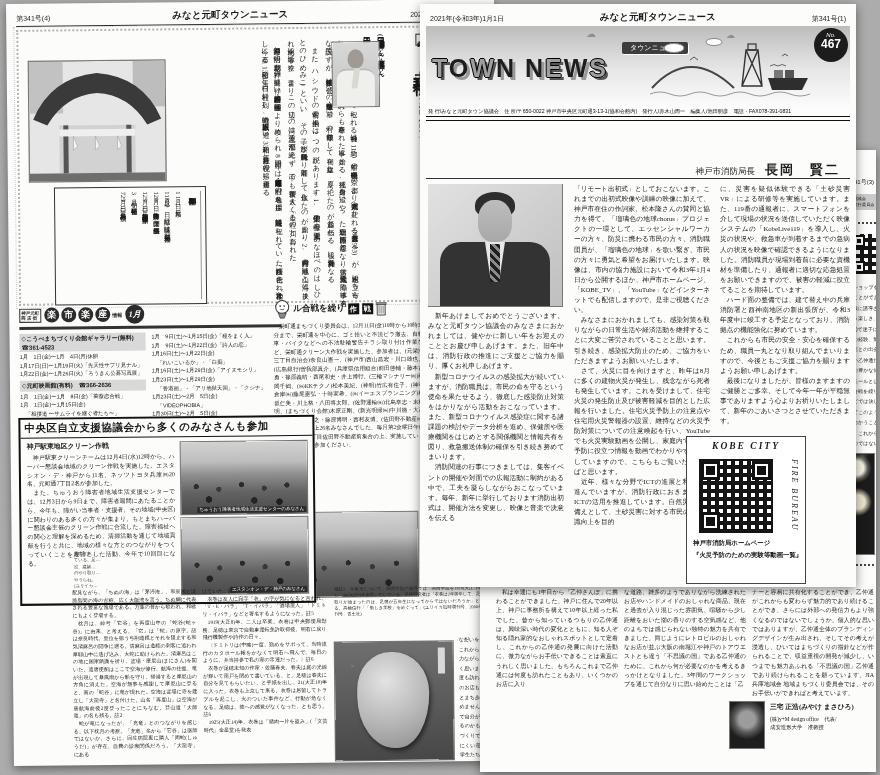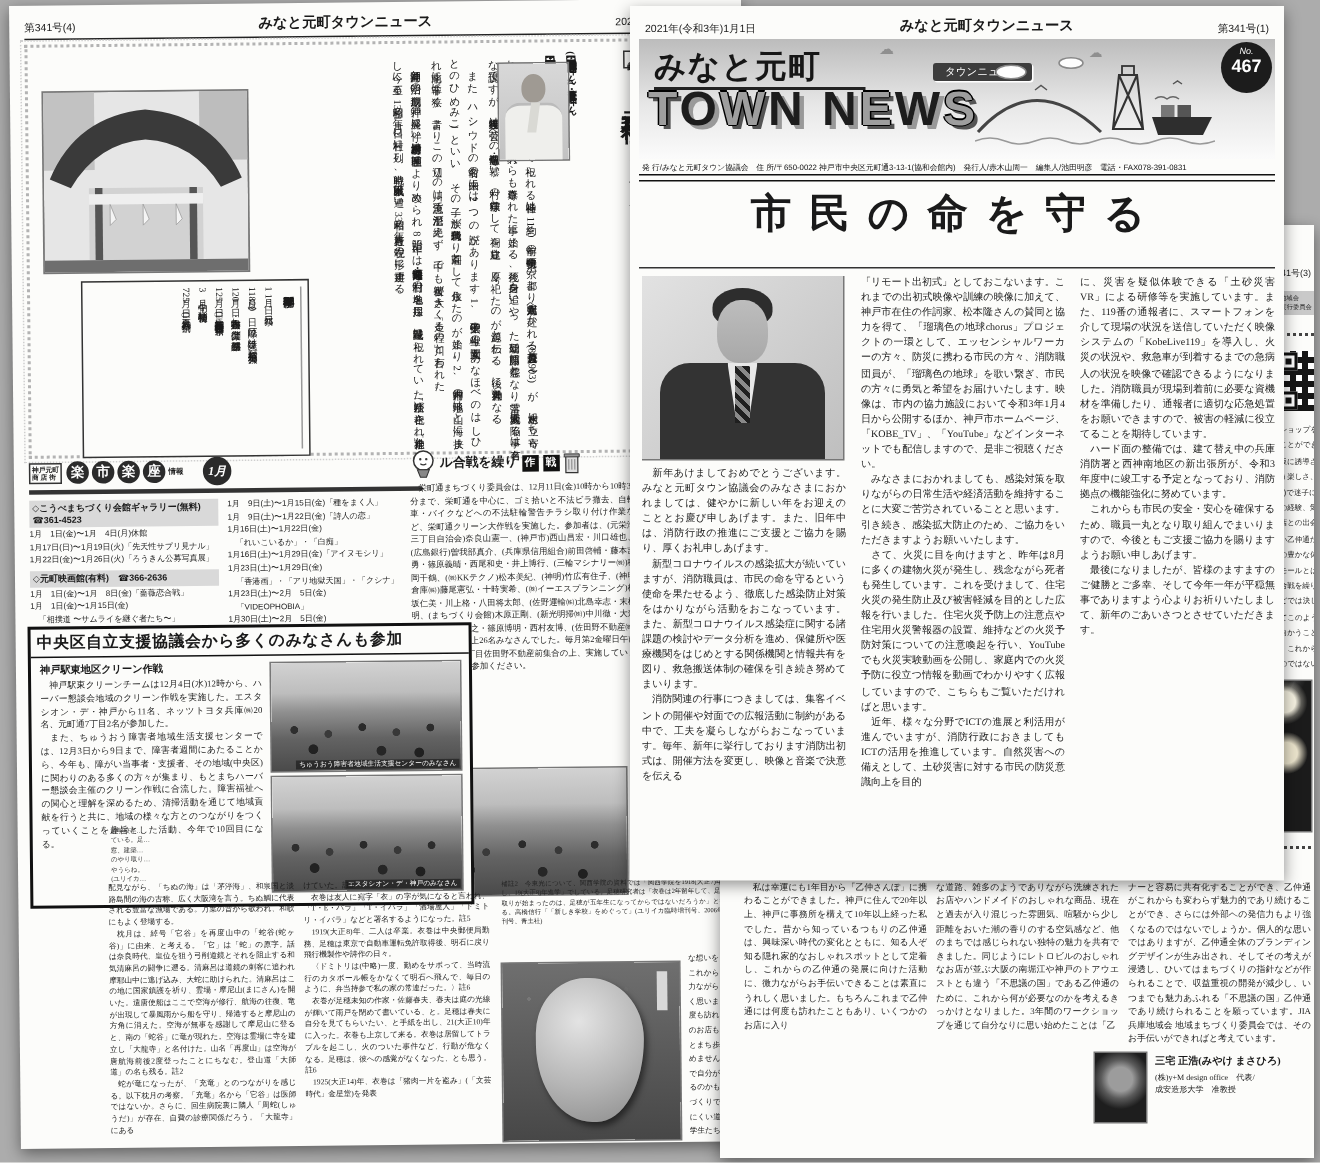--- a/index.html
+++ b/index.html
@@ -114,21 +114,21 @@
   <div class="abs" style="left:10px;top:302px;width:262px;height:118px">
     <div style="display:flex;align-items:center;border-bottom:3px solid #333;padding-bottom:2px">
       <span style="font-size:4.5px;line-height:5px;font-weight:bold;border:1px solid #333;padding:1px">
         <span>神戸元町</span><br><span>商 店 街</span>
       </span>
       <span class="circ" style="margin-left:3px">楽</span>
       <span class="circ">市</span>
       <span class="circ">楽</span>
       <span class="circ">座</span>
       <span style="font-size:5px;font-weight:bold">情報</span>
-      <span class="circ" style="width:19px;height:19px;line-height:19px;font-size:8px;font-style:italic;margin-left:13px">1月</span>
+      <span class="circ" style="width:19px;height:19px;line-height:19px;font-size:8px;font-style:italic;margin-left:3px">1月</span>
     </div>
     <div style="display:flex;gap:6px;margin-top:2px">
       <div style="width:126px">
         <div class="venue">◇こうべまちづくり会館ギャラリー(無料)　☎361-4523</div>
         <div class="evline">1月　1日(金)〜1月　4日(月)休館</div>
         <div class="evline">1月17日(日)〜1月19日(火)「先天性サプリ見ナル」</div>
         <div class="evline">1月22日(金)〜1月26日(火)「ろうきん公募写真展」</div>
         <div class="venue">◇元町映画館(有料)　☎366-2636</div>
         <div class="evline">1月　1日(金)〜1月　8日(金)「薔薇恋合戦」</div>
         <div class="evline">1月　1日(金)〜1月15日(金)</div>
@@ -291,25 +291,24 @@
 
 <div class="sheet" style="left:420px;top:4px;width:436px;height:583px;z-index:3">
 
   <div class="phead" style="border-bottom:none">
     <span>2021年(令和3年)1月1日</span>
     <span class="c">みなと元町タウンニュース</span>
     <span>第341号(1)</span>
   </div>
 
   <div class="abs" style="left:6px;top:22px;width:424px;height:80px;background:linear-gradient(180deg,#bcbcbc,#e7e7e7 55%,#fbfbfb)">
-    <span style="position:absolute;left:10px;top:4px;font-size:21px;font-weight:900;letter-spacing:1px;color:#161616;border-bottom:2px solid #222;padding-right:30px">みなと元町</span>
     <span style="position:absolute;left:196px;top:16px;background:#3d3d3d;color:#fff;font-size:7px;padding:1px 8px;border-radius:2px;box-shadow:1px 1px 0 #fff">タウンニュース</span>
     <span style="position:absolute;left:160px;top:2px;color:#8f8f8f;font-size:10px">☁</span>
     <span style="position:absolute;left:300px;top:4px;color:#8f8f8f;font-size:9px">☁</span>
-    <div style="position:absolute;left:6px;top:28px;font-size:32px;font-weight:900;letter-spacing:2px">
+    <div style="position:absolute;left:6px;top:28px;font-size:25px;font-weight:900;letter-spacing:2px">
       <span style="color:#9e9e9e;text-shadow:1px 0 #000,-1px 0 #000,0 1px #000,0 -1px #000,3px 3px 0 #555">T</span><span style="color:#1d1d1d;text-shadow:3px 3px 0 #999">O</span><span style="color:#9e9e9e;text-shadow:1px 0 #000,-1px 0 #000,0 1px #000,0 -1px #000,3px 3px 0 #555">W</span><span style="color:#1d1d1d;text-shadow:3px 3px 0 #999">N</span><span> </span><span style="color:#1d1d1d;text-shadow:3px 3px 0 #999">N</span><span style="color:#9e9e9e;text-shadow:1px 0 #000,-1px 0 #000,0 1px #000,0 -1px #000,3px 3px 0 #555">E</span><span style="color:#1d1d1d;text-shadow:3px 3px 0 #999">W</span><span style="color:#9e9e9e;text-shadow:1px 0 #000,-1px 0 #000,0 1px #000,0 -1px #000,3px 3px 0 #555">S</span>
     </div>
     <svg width="160" height="62" viewBox="0 0 160 62" style="position:absolute;right:40px;top:10px">
       <path d="M2,52 Q40,10 84,52" fill="none" stroke="#444" stroke-width="2"></path>
       <path d="M96,14 L92,50 L112,50 L108,14 Z M92,50 L108,14 M112,50 L96,14" fill="none" stroke="#333" stroke-width="1.4"></path>
       <rect x="98" y="8" width="8" height="6" fill="none" stroke="#333" stroke-width="1.2"></rect>
       <path d="M118,42 L158,42 L152,54 L122,54 Z" fill="#2e2e2e"></path>
       <rect x="124" y="34" width="9" height="8" fill="#777"></rect>
         <rect x="135" y="34" width="9" height="8" fill="#555"></rect>
       <path d="M120,30 q4,-3 8,0 q4,-3 8,0" fill="none" stroke="#666" stroke-width="1"></path>
@@ -320,21 +319,24 @@
     </svg>
     <div style="position:absolute;right:2px;top:2px;width:34px;height:34px;border-radius:50%;background:#1c1c1c;color:#fff;text-align:center">
       <div style="font-size:6px;padding-top:4px;font-style:italic">No.</div>
       <div style="font-size:12px;font-weight:bold;line-height:12px">467</div>
     </div>
   </div>
 
   <div class="abs" style="left:8px;top:104px;right:8px;font-size:5.2px;color:#111;white-space:nowrap;overflow:hidden">発 行/みなと元町タウン協議会　住 所/〒650-0022 神戸市中央区元町通3-13-1(協和会館内)　発行人/赤木山周一　編集人/池田明彦　電話・FAX078-391-0831</div>
   <div class="abs" style="left:6px;top:112px;right:6px;height:3px;border-top:1px solid #111;border-bottom:1px solid #111"></div>
 
-  <div class="abs serif" style="left:0;top:120px;width:436px;text-align:center;font-size:27px;font-weight:bold;letter-spacing:12px">市民の命を守る</div>
+  <div class="abs serif" style="right:16px;top:156px;text-align:right">
+    <span style="font-size:8.5px">神戸市消防局長</span>
+    <span style="font-size:13px;font-weight:bold;letter-spacing:2px;margin-left:6px">長岡　賢二</span>
+  </div>
   <div class="abs" style="left:6px;top:174px;right:6px;border-top:1px solid #333"></div>
 
   <div class="abs" style="left:8px;top:180px;width:136px;bottom:6px;overflow:hidden">
     <div class="ph" style="position:relative;width:134px;height:122px;margin-bottom:5px;background:linear-gradient(135deg,#e2e2e2,#bfbfbf)">
       <div class="abs" style="left:47px;top:8px;width:40px;height:26px;border-radius:50% 50% 40% 40%;background:#2d2d2d"></div>
       <div class="abs" style="left:50px;top:16px;width:34px;height:42px;border-radius:46% 46% 42% 42%;background:linear-gradient(180deg,#bdbdbd,#a8a8a8)"></div>
       <div class="abs" style="left:12px;top:58px;width:110px;height:64px;border-radius:20px 20px 0 0;background:#333"></div>
       <div class="abs" style="left:57px;top:58px;width:20px;height:40px;background:#e8e8e8;clip-path:polygon(0 0,100% 0,70% 100%,30% 100%)"></div>
       <div class="abs" style="left:62px;top:60px;width:10px;height:38px;background:repeating-linear-gradient(45deg,#1f1f1f 0 3px,#8a8a8a 3px 6px)"></div>
     </div>
@@ -344,13 +346,30 @@
   </div>
   <div class="abs serif just pre" style="left:154px;top:180px;width:136px;bottom:6px;font-size:6.7px;line-height:10.1px;overflow:hidden">「リモート出初式」としておこないます。これまでの出初式映像や訓練の映像に加えて、神戸市在住の作詞家、松本隆さんの賛同と協力を得て、「瑠璃色の地球chorus」プロジェクトの一環として、エッセンシャルワーカーの方々、防災に携わる市民の方々、消防職団員が、「瑠璃色の地球」を歌い繋ぎ、市民の方々に勇気と希望をお届けいたします。映像は、市内の協力施設において令和3年1月4日から公開するほか、神戸市ホームページ、「KOBE_TV」、「YouTube」などインターネットでも配信しますので、是非ご視聴ください。
 　みなさまにおかれましても、感染対策を取りながらの日常生活や経済活動を維持することに大変ご苦労されていることと思います。引き続き、感染拡大防止のため、ご協力をいただきますようお願いいたします。
 　さて、火災に目を向けますと、昨年は8月に多くの建物火災が発生し、残念ながら死者も発生しています。これを受けまして、住宅火災の発生防止及び被害軽減を目的とした広報を行いました。住宅火災予防上の注意点や住宅用火災警報器の設置、維持などの火災予防対策についての注意喚起を行い、YouTubeでも火災実験動画を公開し、家庭内での火災予防に役立つ情報を動画でわかりやすく広報していますので、こちらもご覧いただければと思います。
 　近年、様々な分野でICTの進展と利活用が進んでいますが、消防行政におきましてもICTの活用を推進しています。自然災害への備えとして、土砂災害に対する市民の防災意識向上を目的</div>
   <div class="abs serif just pre" style="left:300px;top:180px;width:130px;bottom:6px;font-size:6.7px;line-height:10.1px;overflow:hidden">に、災害を疑似体験できる「土砂災害VR」による研修等を実施しています。また、119番の通報者に、スマートフォンを介して現場の状況を送信していただく映像システムの「KobeLive119」を導入し、火災の状況や、救急車が到着するまでの急病人の状況を映像で確認できるようになりました。消防職員が現場到着前に必要な資機材を準備したり、通報者に適切な応急処置をお願いできますので、被害の軽減に役立てることを期待しています。
 　ハード面の整備では、建て替え中の兵庫消防署と西神南地区の新出張所が、令和3年度中に竣工する予定となっており、消防拠点の機能強化に努めています。
 　これからも市民の安全・安心を確保するため、職員一丸となり取り組んでまいりますので、今後ともご支援ご協力を賜りますようお願い申しあげます。
 　最後になりましたが、皆様のますますのご健勝とご多幸、そして今年一年が平穏無事でありますよう心よりお祈りいたしまして、新年のごあいさつとさせていただきます。</div>
 
+  <div class="abs" style="left:266px;top:432px;width:120px;height:148px;background:#fff;border:1px solid #444;z-index:5;padding:4px;box-sizing:border-box">
+    <div class="serif" style="text-align:center;font-style:italic;font-weight:bold;font-size:9.5px;letter-spacing:2px">KOBE CITY</div>
+    <div class="qrgrid" style="position:absolute;left:12px;top:22px;width:74px;height:74px">
+      <span class="finder" style="left:2px;top:2px">
+          <i></i>
+        </span>
+      <span class="finder" style="right:2px;top:2px">
+          <i></i>
+        </span>
+      <span class="finder" style="left:2px;bottom:2px">
+          <i></i>
+        </span>
+    </div>
+    <div class="vrl serif" style="position:absolute;right:6px;top:22px;height:80px;font-style:italic;font-size:8px;letter-spacing:2px;color:#222">FIRE BUREAU</div>
+    <div style="position:absolute;left:6px;top:102px;font-size:6.4px;font-weight:bold">神戸市消防局ホームページ</div>
+    <div style="position:absolute;left:6px;top:114px;font-size:6.4px;font-weight:bold">『火災予防のための実験等動画一覧』</div>
+  </div>
 </div>
 
 </body></html>

